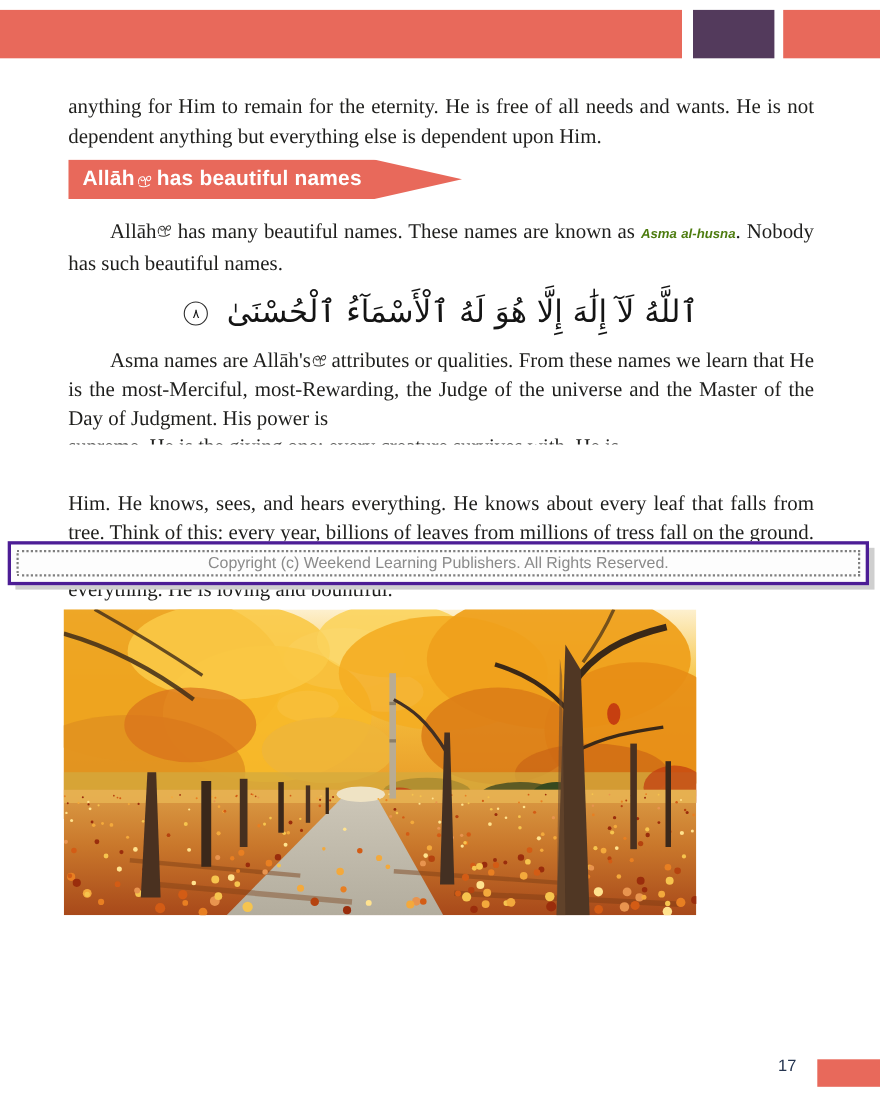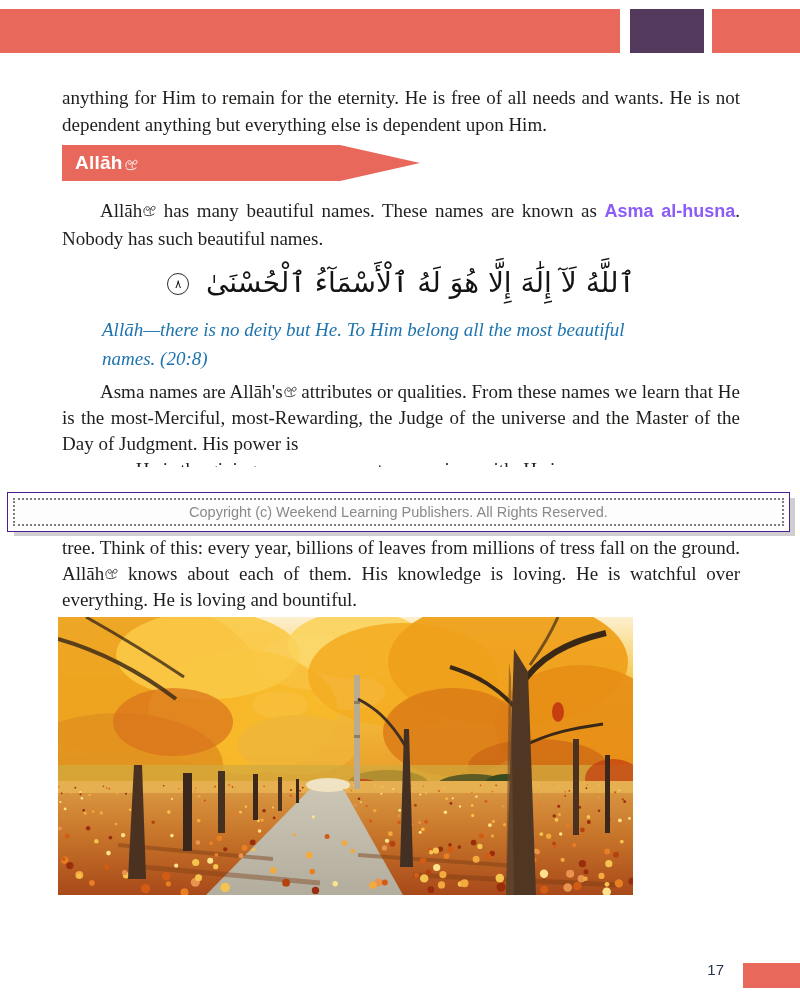--- a/index.html
+++ b/index.html
@@ -21,42 +21,42 @@
   
   .banner { margin-top:7px; width:358px; height:36px; background:#e8695b;
             clip-path:polygon(0 0, calc(100% - 80px) 0, 100% 50%, calc(100% - 80px) 100%, 0 100%);
             display:flex; align-items:center; padding-left:13px;
             font-family:"Liberation Sans", sans-serif; font-weight:bold;
             font-size:19px; color:#ffffff; letter-spacing:.2px; }
   .banner .swt { color:#fff; margin:2px 4px 0 2px; }
 
   .p2 { margin-top:16px; }
   .red-term { font-family:"Liberation Sans", sans-serif; font-weight:bold;
-              color:#8b5cf6; font-size:18px; }
+              color:#4d7c0f; font-size:12px;font-style:italic; }
 
   .swt { display:inline-block; vertical-align:baseline; color:#3a3a38; }
   .swt svg { display:block; }
 
   .arabic { margin-top:7px; height:50px; direction:rtl; text-align:center;
             font-family:"DejaVu Sans", sans-serif; font-size:28px; line-height:48px;
             color:#141414; }
   .ayah-circle { display:inline-flex; align-items:center; justify-content:center;
             width:22px; height:22px; border:1.5px solid #2c2c2c; border-radius:50%;
             font-size:12px; line-height:1; vertical-align:middle; margin-right:8px; }
 
   .quote { margin:6px 0 0 40px; width:545px; font-style:italic; font-size:19px;
            line-height:29px; color:#1e74ae; }
 
   .p3 { margin-top:6px; line-height:26px; }
   .clipped-line { height:10px; overflow:hidden; font-size:19px; line-height:26px;
                   color:#1e1e1c; text-align:justify; }
 
   
   .watermark { position:absolute; left:7px; top:492px; width:783px; height:40px;
-               background:#fdfdfd; border:1px solid #4c1d95;
+               background:#fdfdfd; border:3px solid #4c1d95;
                box-shadow:6px 5px 0 -1px #cfcfcf;
                display:flex; align-items:center; justify-content:center; }
   .watermark-inner { width:calc(100% - 10px); height:calc(100% - 10px);
                border:2px dotted #7f7f7f; display:flex; align-items:center;
                justify-content:center; font-family:"Liberation Sans", sans-serif;
                font-size:14.5px; color:#8a8a8a; }
 
   .p4 { margin-top:42px; line-height:26px; }
 
   .photo { margin-top:4px; margin-left:-4px; width:575px; height:278px; display:block; }
@@ -83,38 +83,38 @@
 
     <div class="banner">
       <span>Allāh</span>
       <span class="swt">
           <svg width="14" height="13" viewBox="0 0 16 15" fill="none" stroke="currentColor" stroke-width="1.1" stroke-linecap="round">
             <path d="M2.5 10.5 C1 7 3 3.5 6 3.2 C8.5 3 9.3 5.2 8 6.6 C6.8 7.8 4.6 7.4 4.8 5.6"></path>
             <path d="M9.5 11.5 C8.5 8 10 3 13 2.6 C15 2.4 15.6 4.6 14.4 6.2 C13.2 7.8 10.8 7.6 11 5.6"></path>
             <path d="M3 12.5 C6 14.2 11 13.8 13.8 11.5"></path>
           </svg>
         </span>
+      <span>has beautiful names</span>
     </div>
 
     <p class="body-text indent p2">
       <span>Allāh</span><span class="swt"><svg width="14" height="13" viewBox="0 0 16 15" fill="none" stroke="currentColor" stroke-width="1.1" stroke-linecap="round">
             <path d="M2.5 10.5 C1 7 3 3.5 6 3.2 C8.5 3 9.3 5.2 8 6.6 C6.8 7.8 4.6 7.4 4.8 5.6"></path>
             <path d="M9.5 11.5 C8.5 8 10 3 13 2.6 C15 2.4 15.6 4.6 14.4 6.2 C13.2 7.8 10.8 7.6 11 5.6"></path>
             <path d="M3 12.5 C6 14.2 11 13.8 13.8 11.5"></path>
           </svg></span><span> has many beautiful names. These names are known as </span><span class="red-term">Asma al-husna</span><span>. Nobody has such beautiful names.</span>
     </p>
 
     <div class="arabic" dir="rtl">
       <span>ٱللَّهُ لَآ إِلَٰهَ إِلَّا هُوَ لَهُ ٱلْأَسْمَآءُ ٱلْحُسْنَىٰ</span>
       <span class="ayah-circle">
           <span>٨</span>
         </span>
     </div>
 
-    <p class="quote">Allāh—there is no deity but He. To Him belong all the most beautiful names. (20:8)</p>
 
     <div>
       <p class="body-text indent p3">
         <span>Asma names are Allāh's</span><span class="swt"><svg width="14" height="13" viewBox="0 0 16 15" fill="none" stroke="currentColor" stroke-width="1.1" stroke-linecap="round">
               <path d="M2.5 10.5 C1 7 3 3.5 6 3.2 C8.5 3 9.3 5.2 8 6.6 C6.8 7.8 4.6 7.4 4.8 5.6"></path>
               <path d="M9.5 11.5 C8.5 8 10 3 13 2.6 C15 2.4 15.6 4.6 14.4 6.2 C13.2 7.8 10.8 7.6 11 5.6"></path>
               <path d="M3 12.5 C6 14.2 11 13.8 13.8 11.5"></path>
             </svg></span><span> attributes or qualities. From these names we learn that He is the most-Merciful, most-Rewarding, the Judge of the universe and the Master of the Day of Judgment. His power is</span>
       </p>
       <div class="clipped-line">supreme. He is the giving one; every creature survives with. He is</div>

